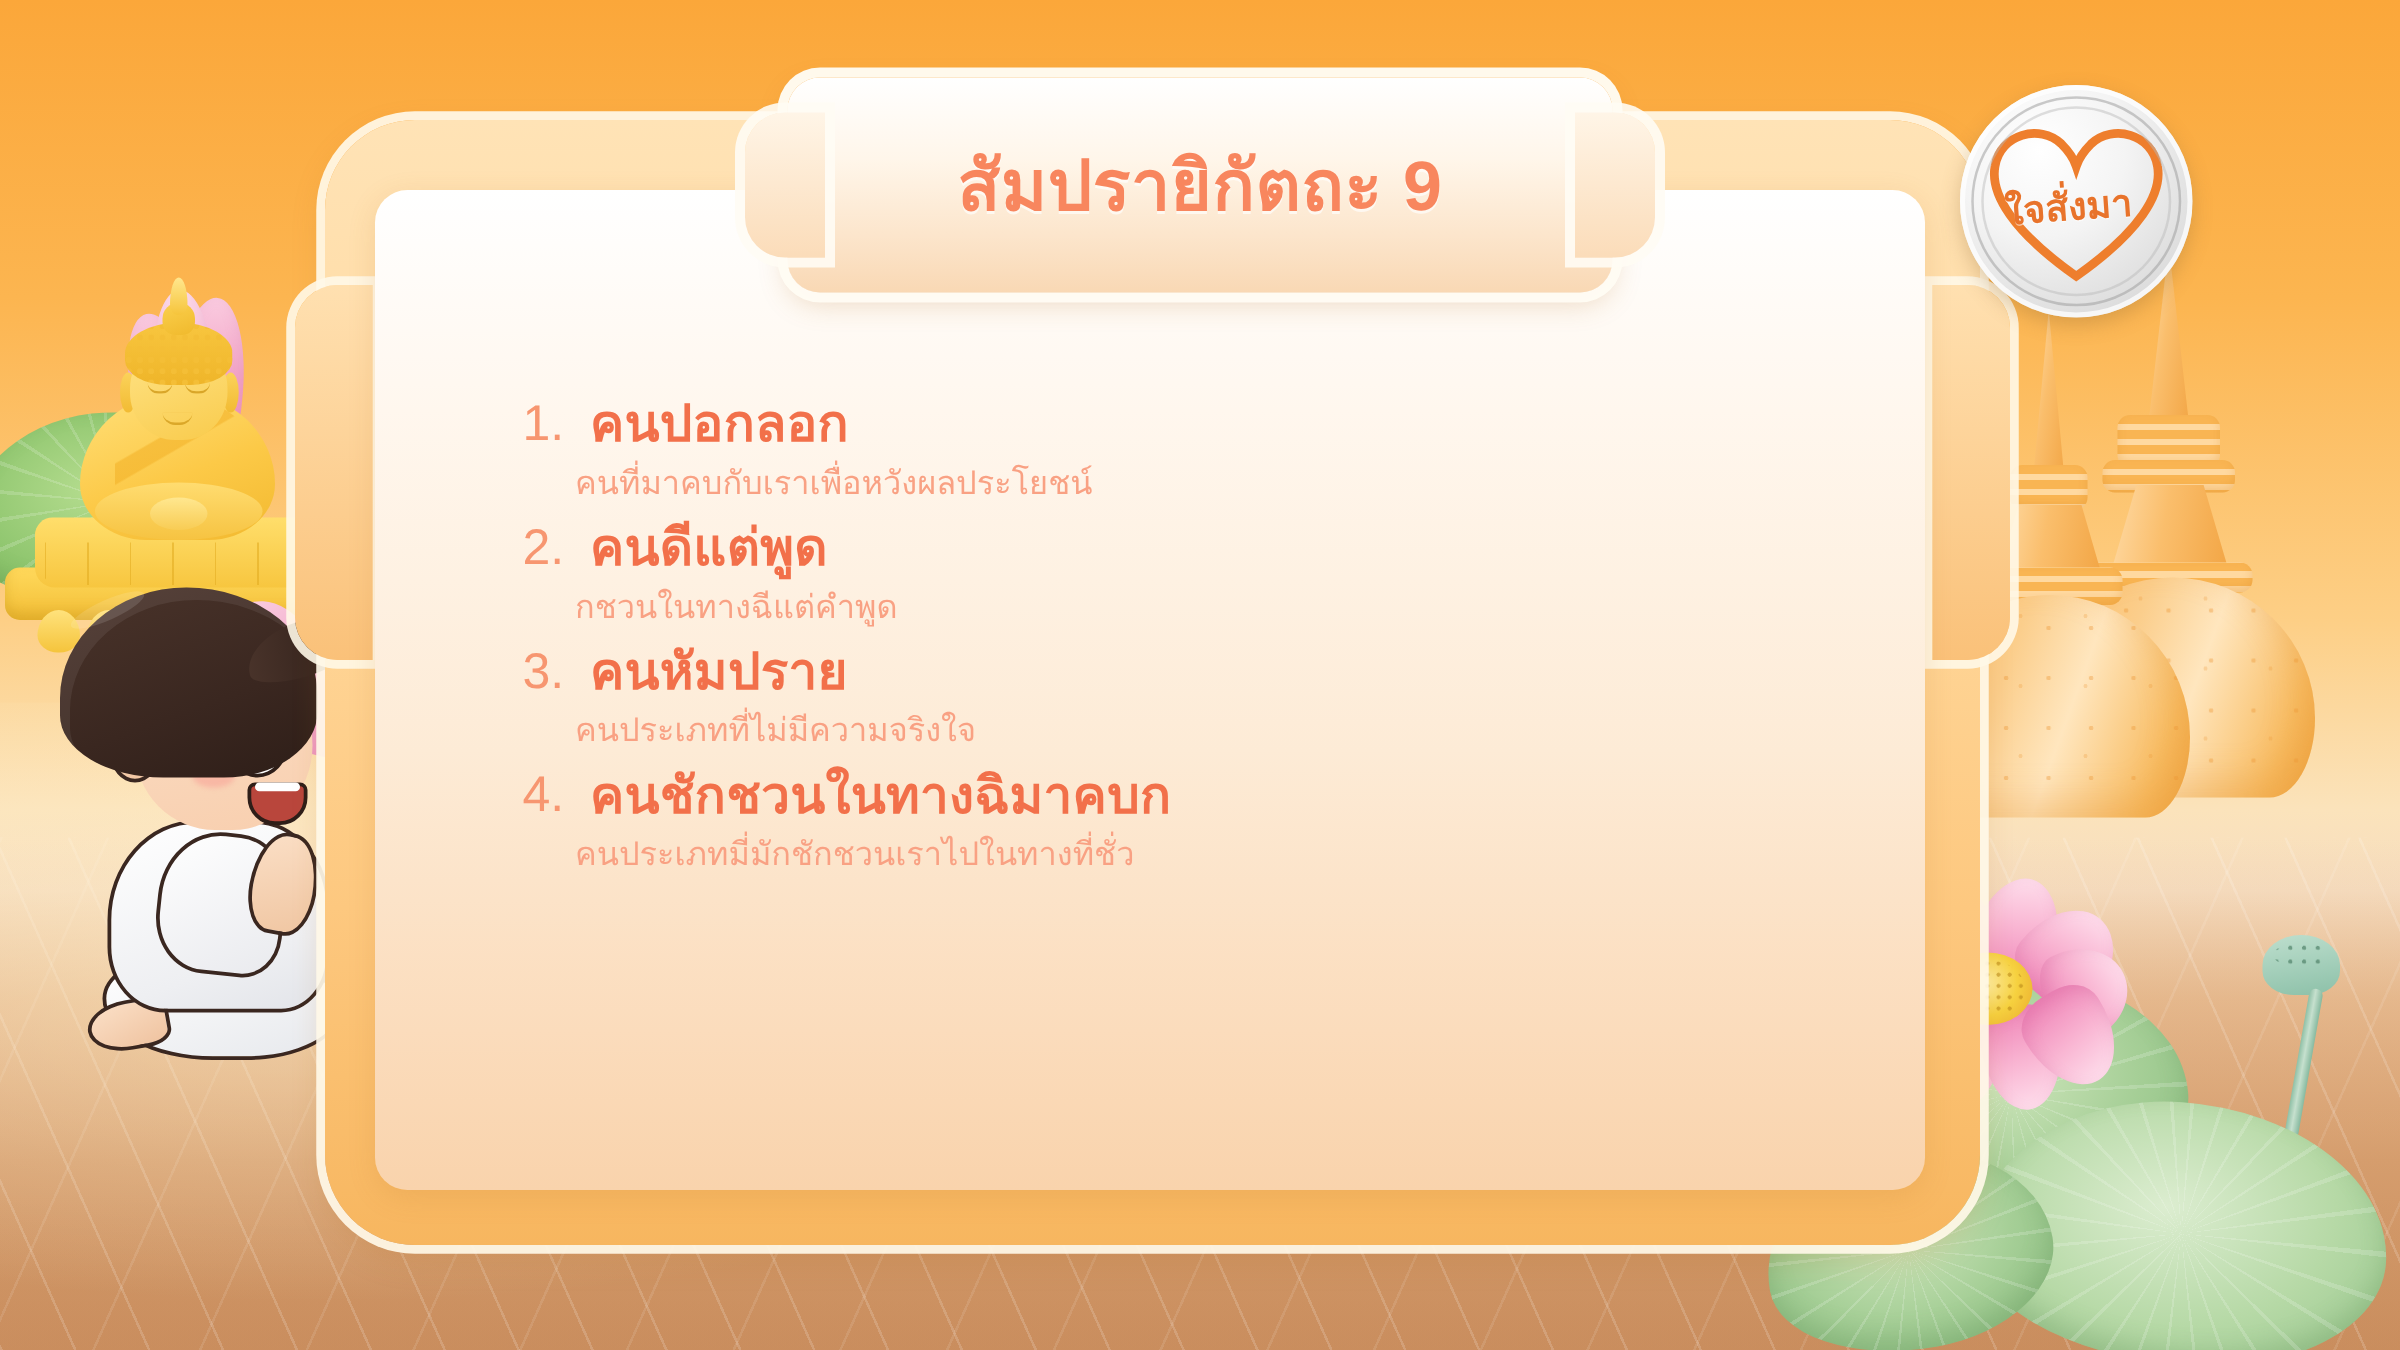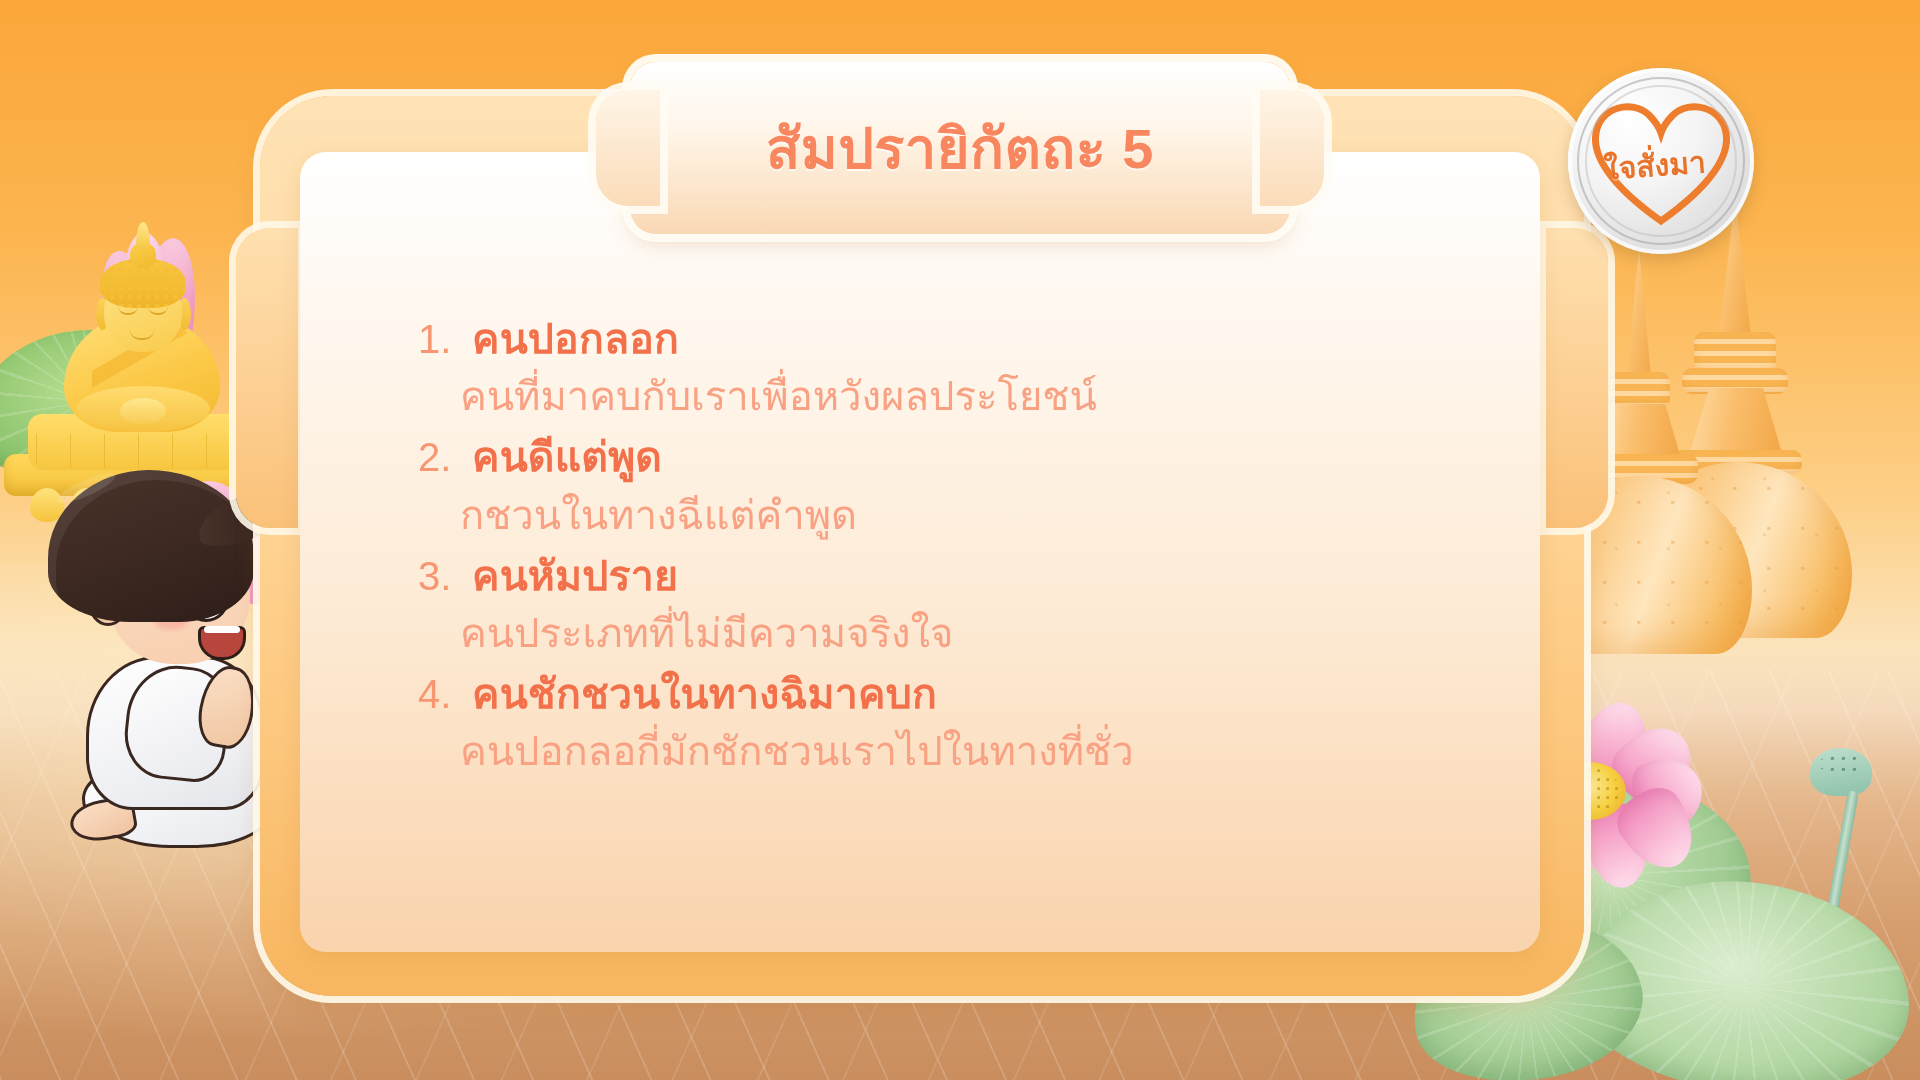--- a/index.html
+++ b/index.html
@@ -253,21 +253,21 @@
   .num{
     width:54px;flex:0 0 54px;color:#F79670;font-size:40px;line-height:1.38;
     text-align:left;
   }
   .txtcol{flex:1;}
   .head{
     color:#F2704A;font-size:41px;font-weight:700;line-height:1.34;
     letter-spacing:.2px;
   }
   .desc{
-    color:#F9A183;font-size:40px;font-weight:400;line-height:1.38;
+    color:#F9A183;font-size:26px;font-weight:400;line-height:1.38;
     margin-left:42px;margin-bottom:6px;
   }
 
   
   .site{
     position:absolute;right:330px;bottom:78px;
     color:#FFFFFF;font-size:30px;letter-spacing:.6px;
     text-shadow:0 1px 3px rgba(170,90,20,.45);
     font-family:"Liberation Sans","DejaVu Sans",sans-serif;
   }
@@ -379,21 +379,21 @@
 
   <div class="frame">
     <div class="frame-notch-l"></div>
     <div class="frame-notch-r"></div>
   </div>
   <div class="panel"></div>
 
   <div class="plaque">
     <div class="plaque-ear l"></div>
     <div class="plaque-ear r"></div>
-    <div class="plaque-title">สัมปรายิกัตถะ 5</div>
+    <div class="plaque-title">สัมปรายิกัตถะ 9</div>
   </div>
 
   <div class="badge">
     <svg width="150" height="136" viewBox="0 0 150 136">
       <path d="M75 128 C 24 92, 6 62, 10 40 C 14 14, 46 6, 63 22 C 69 28, 73 34, 75 40
                C 77 34, 81 28, 87 22 C 104 6, 136 14, 140 40 C 144 62, 126 92, 75 128 Z" fill="none" stroke="#EE7E2D" stroke-width="7" stroke-linecap="round"></path>
     </svg>
     <span class="badge-text">ใจสั่งมา</span>
   </div>
 
@@ -422,18 +422,18 @@
       </div>
     </div>
     <div class="desc">คนประเภทที่ไม่มีความจริงใจ</div>
 
     <div class="row">
       <div class="num">4.</div>
       <div class="txtcol">
         <div class="head">คนชักชวนในทางฉิมาคบก</div>
       </div>
     </div>
-    <div class="desc">คนปอกลอกี่มักชักชวนเราไปในทางที่ชั่ว</div>
+    <div class="desc">คนประเภทมี่มักชักชวนเราไปในทางที่ชั่ว</div>
 
   </div>
 
 
 </div>
 
 </body></html>

